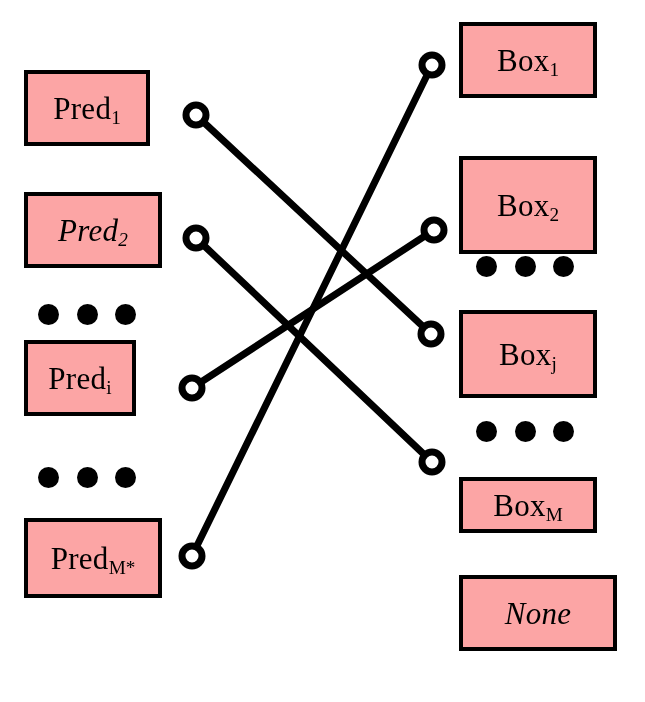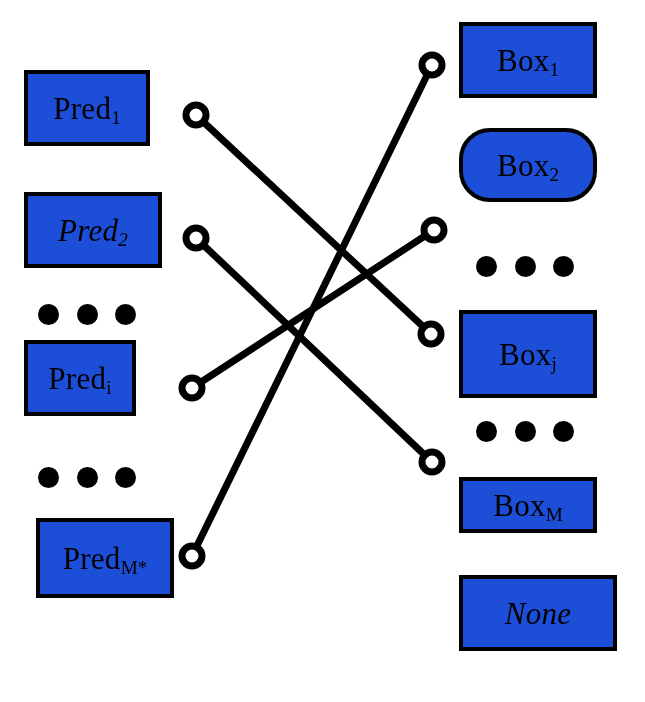--- a/index.html
+++ b/index.html
@@ -13,21 +13,21 @@
   #diagram-root {
     position: relative;
     width: 645px;
     height: 702px;
     background: #ffffff;
     overflow: hidden;
   }
   .node-box {
     position: absolute;
     box-sizing: border-box;
-    background: #1d4ed8;
+    background: #fca5a5;
     border: 4px solid #000000;
     display: flex;
     align-items: center;
     justify-content: center;
     color: #000000;
   }
   .node-label {
     font-size: 31px;
     line-height: 1;
     white-space: nowrap;
@@ -82,39 +82,39 @@
 
   <div class="node-box" style="left: 24px; top: 70px; width: 126px; height: 76px;">
     <span class="node-label">Pred<sub>1</sub></span>
   </div>
   <div class="node-box" style="left: 24px; top: 192px; width: 138px; height: 76px; font-style: italic;">
     <span class="node-label">Pred<sub>2</sub></span>
   </div>
   <div class="node-box" style="left: 24px; top: 340px; width: 112px; height: 76px;">
     <span class="node-label">Pred<sub>i</sub></span>
   </div>
-  <div class="node-box" style="left: 24px; top: 518px; width: 138px; height: 80px; margin-left: 12px;">
+  <div class="node-box" style="left: 24px; top: 518px; width: 138px; height: 80px;">
     <span class="node-label">Pred<sub>M*</sub></span>
   </div>
 
   <div class="ellipsis-group" style="left: 38px; top: 303px; width: 98px; height: 22px;">
       <span class="ellipsis-dot"></span>
       <span class="ellipsis-dot"></span>
       <span class="ellipsis-dot"></span>
     </div>
   <div class="ellipsis-group" style="left: 38px; top: 466px; width: 98px; height: 22px;">
       <span class="ellipsis-dot"></span>
       <span class="ellipsis-dot"></span>
       <span class="ellipsis-dot"></span>
     </div>
 
   <div class="node-box" style="left: 459px; top: 22px; width: 138px; height: 76px;">
     <span class="node-label">Box<sub>1</sub></span>
   </div>
-  <div class="node-box" style="left: 459px; top: 128px; width: 138px; height: 74px; border-radius: 31px;">
+  <div class="node-box" style="left: 459px; top: 156px; width: 138px; height: 98px;">
     <span class="node-label">Box<sub>2</sub></span>
   </div>
   <div class="node-box" style="left: 459px; top: 310px; width: 138px; height: 88px;">
     <span class="node-label">Box<sub>j</sub></span>
   </div>
   <div class="node-box" style="left: 459px; top: 477px; width: 138px; height: 56px;">
     <span class="node-label">Box<sub>M</sub></span>
   </div>
   <div class="node-box" style="left: 459px; top: 575px; width: 158px; height: 76px; font-style: italic;">
     <span class="node-label">None</span>

